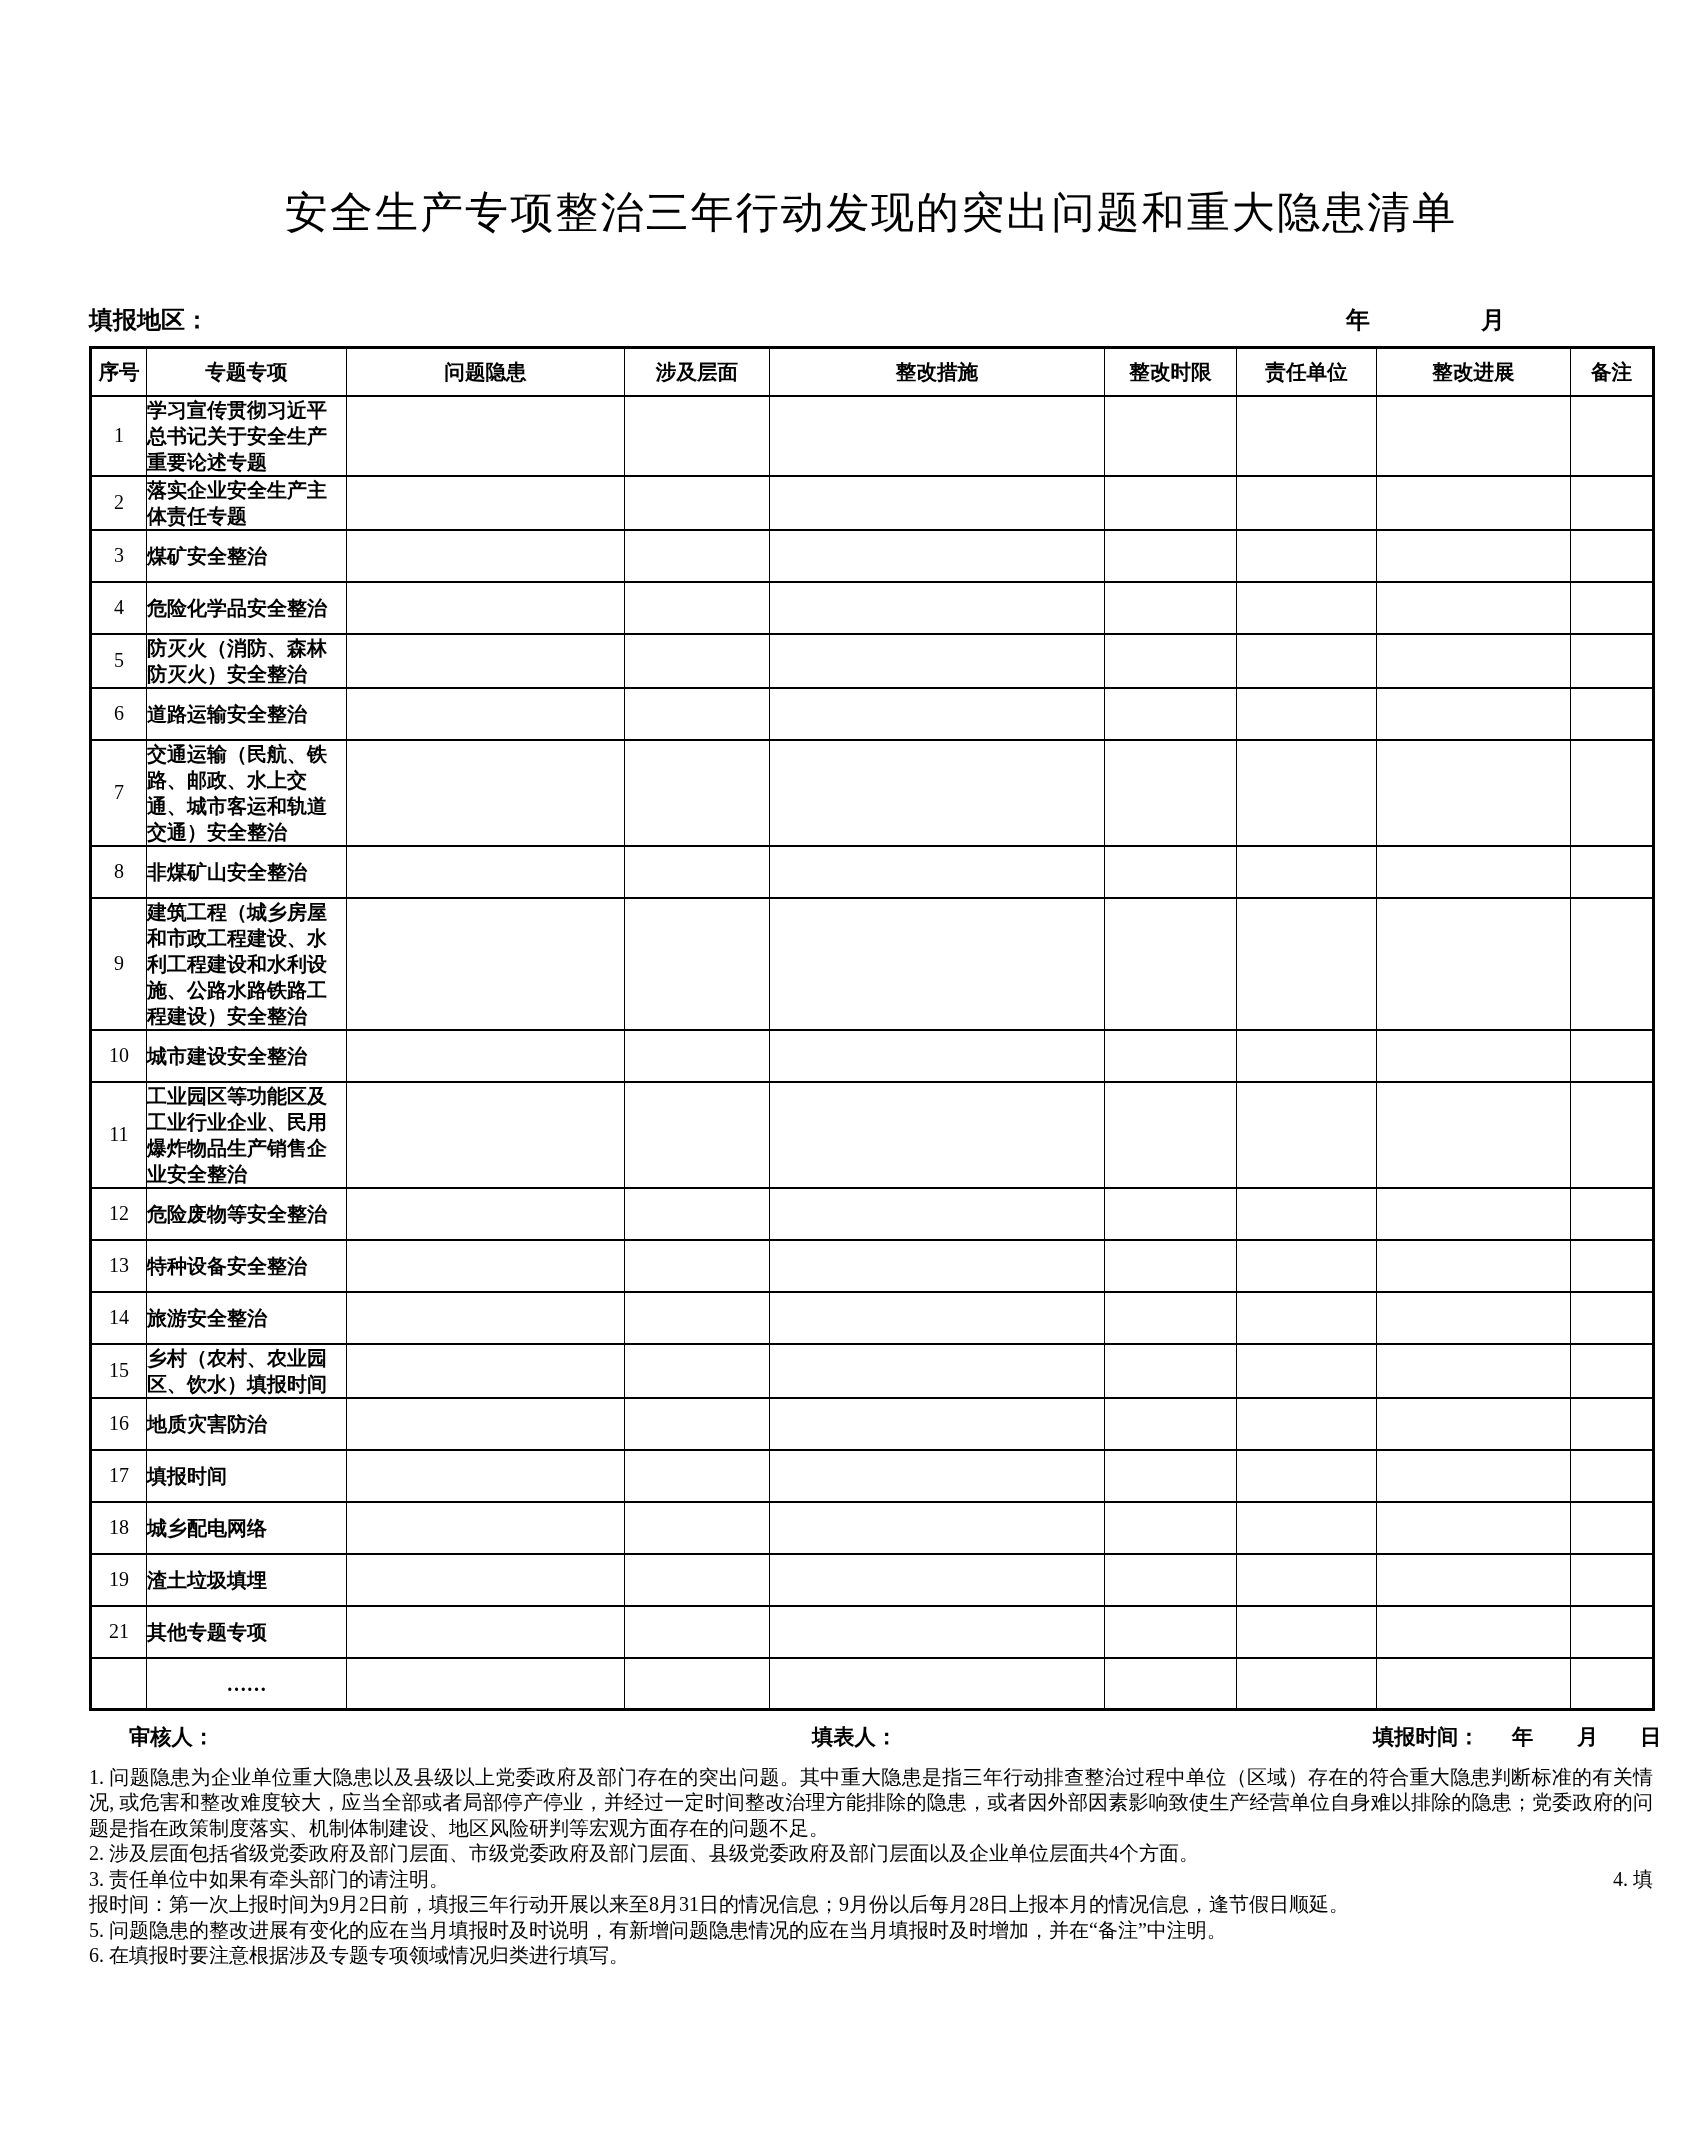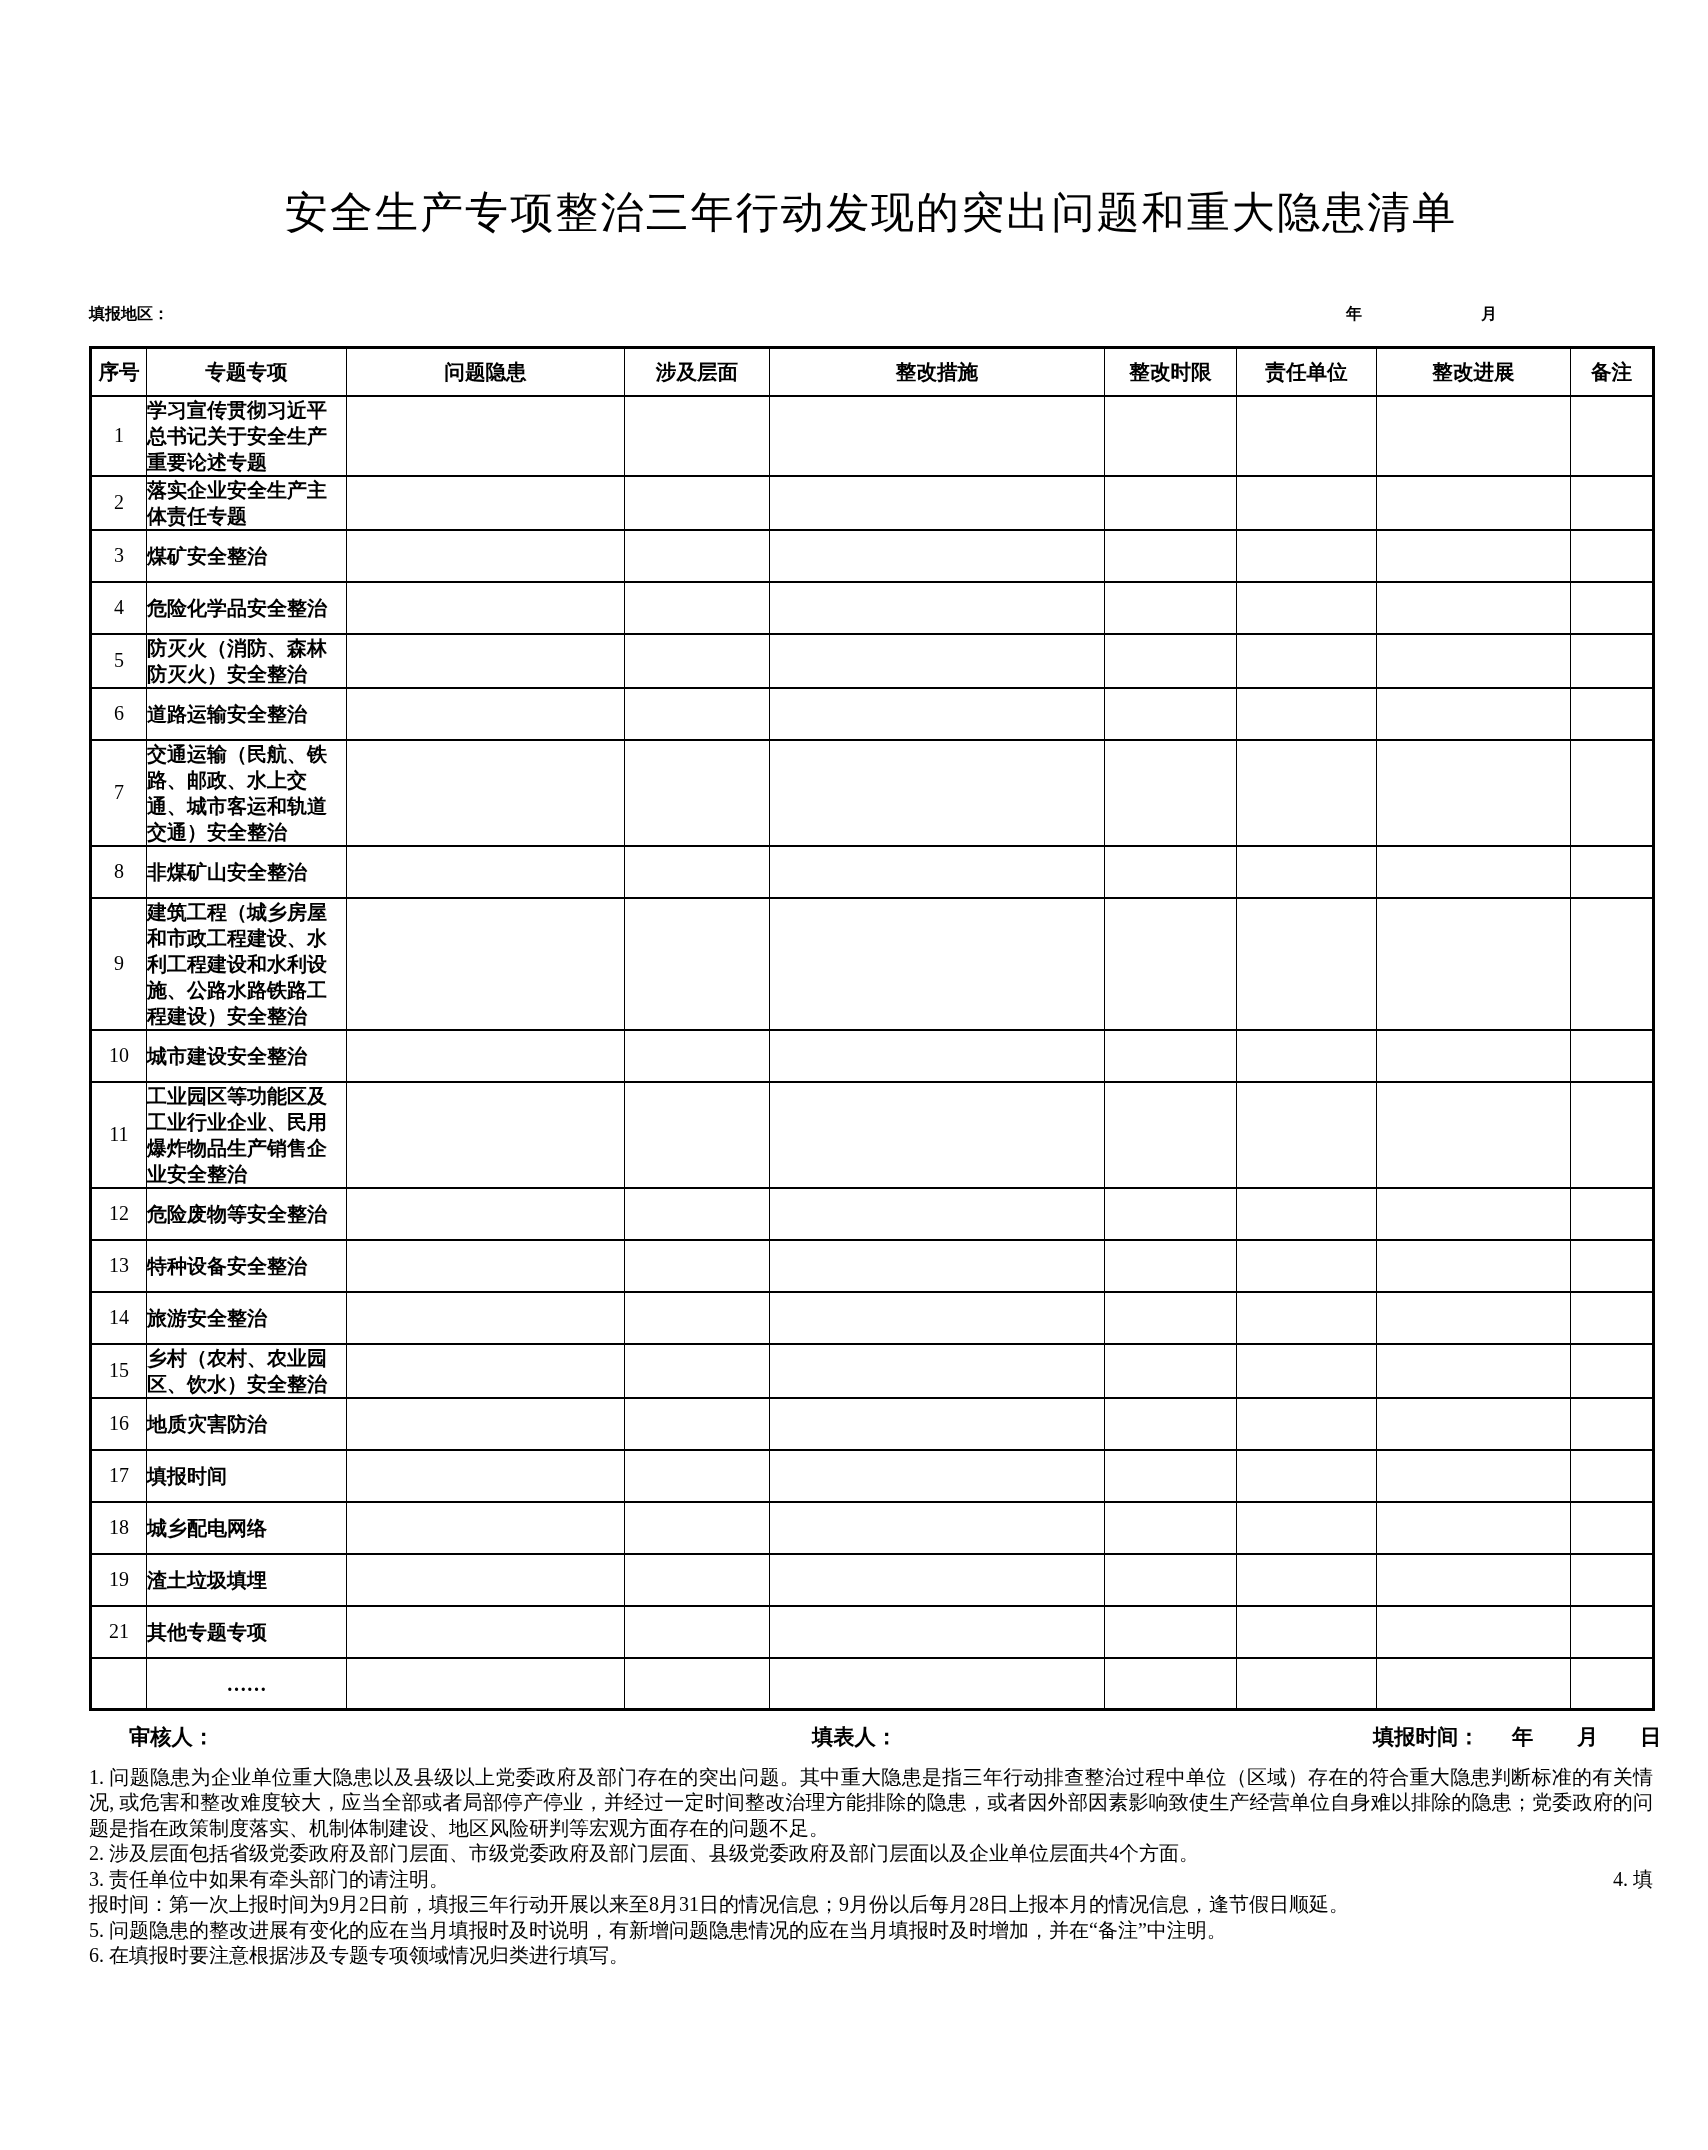--- a/index.html
+++ b/index.html
@@ -27,21 +27,21 @@
     font-size: 43px;
     font-weight: normal;
     letter-spacing: 2.1px;
     line-height: 48px;
     white-space: nowrap;
   }
   .region-line {
     position: relative;
     margin-top: 67px;
     height: 30px;
-    font-size: 16px;
+    font-size: 24px;
     font-weight: bold;
   }
   .region-line .lbl   { position: absolute; left: 0; top: 0; }
   .region-line .yr    { position: absolute; left: 1257px; top: 0; }
   .region-line .mo    { position: absolute; left: 1392px; top: 0; }
 
   table.main-table {
     width: 1564px;
     margin-top: 12.4px;
     border-collapse: collapse;
@@ -304,21 +304,21 @@
     <td></td>
     <td></td>
     <td></td>
     <td></td>
     <td></td>
     <td></td>
     <td></td>
   </tr>
         <tr>
     <td class="c-no">15</td>
-    <td class="c-topic">乡村（农村、农业园区、饮水）安全整治</td>
+    <td class="c-topic">乡村（农村、农业园区、饮水）填报时间</td>
     <td></td>
     <td></td>
     <td></td>
     <td></td>
     <td></td>
     <td></td>
     <td></td>
   </tr>
         <tr>
     <td class="c-no">16</td>

